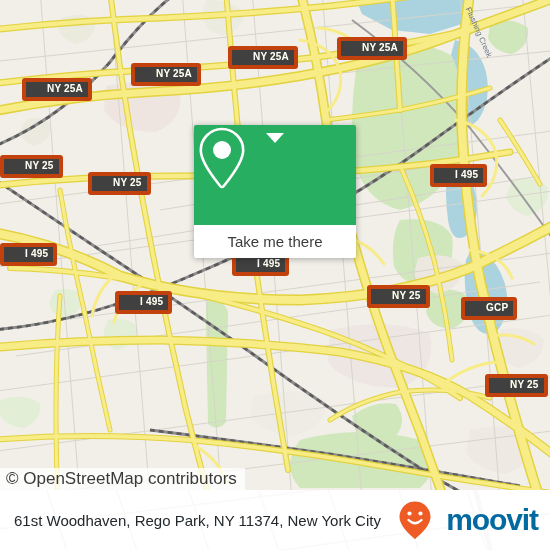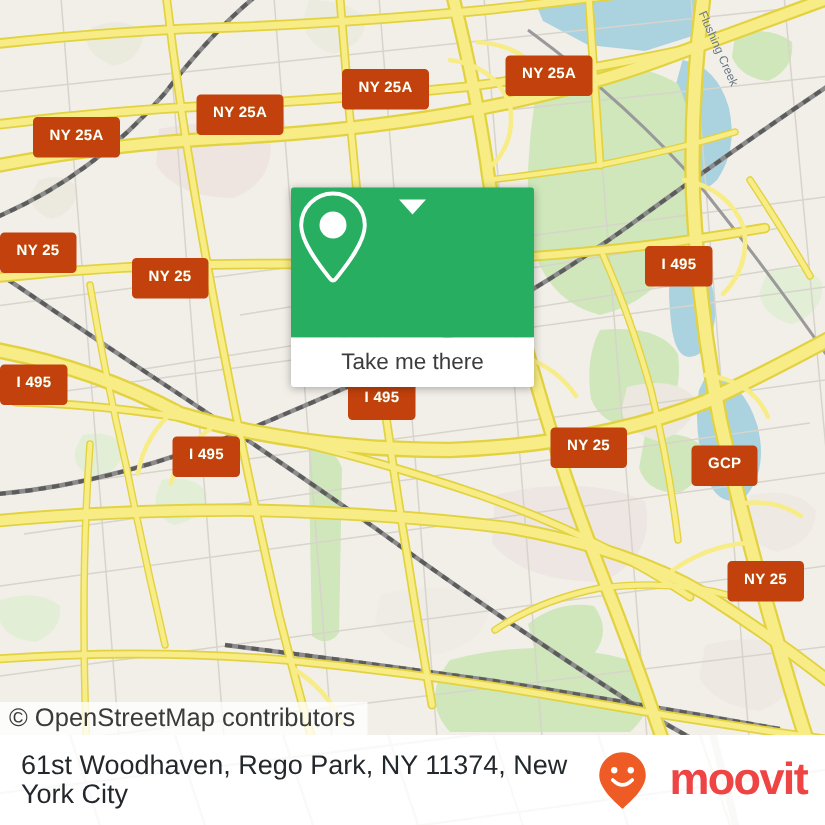--- a/index.html
+++ b/index.html
@@ -15,28 +15,28 @@
   .map{
     position:absolute;left:0;top:0;width:550px;height:490px;
     background:#f2efe9;
     overflow:hidden;
   }
   .map svg{position:absolute;left:0;top:0;display:block;}
 
   
   .shield{
     position:absolute;
-    background:#c2410c;
-    border:6px solid #c2410c;
+    background:#404040;
+    border:4px solid #c2410c;
     border-radius:3px;
     color:#ffffff;
     font-size:10px;
     font-weight:bold;
     line-height:12px;
-    padding:1px 5px 2px 5px;
+    padding:1px 5px 2px 21px;
     letter-spacing:0.2px;
     white-space:nowrap;
     text-shadow:0 0 1px rgba(160,150,0,.35);
     box-sizing:border-box;
   }
   .creek-label{
     position:absolute;
     color:#6a7a86;
     font-size:8px;
     white-space:nowrap;
@@ -96,35 +96,35 @@
     pointer-events:none;
   }
   .footer-inner{
     position:relative;
     height:60px;
     display:flex;align-items:center;
     padding:0 10px 0 14px;
     box-sizing:border-box;
   }
   .footer-addr{
-    font-size:18px;
+    font-size:15px;
     color:#23282c;
     line-height:19px;
     max-width:395px;
   }
   .logo{
     position:absolute;right:12px;top:50%;
     transform:translateY(-50%);
     display:flex;align-items:center;
   }
   .logo-text{
     font-size:30px;
     font-weight:bold;
     letter-spacing:-1.1px;
-    color:#ef4444;
+    color:#0369a1;
     line-height:30px;
     margin-left:14px;
   }
 </style>
 </head>
 <body>
 
 <div class="screen">
 
   <div class="map">

